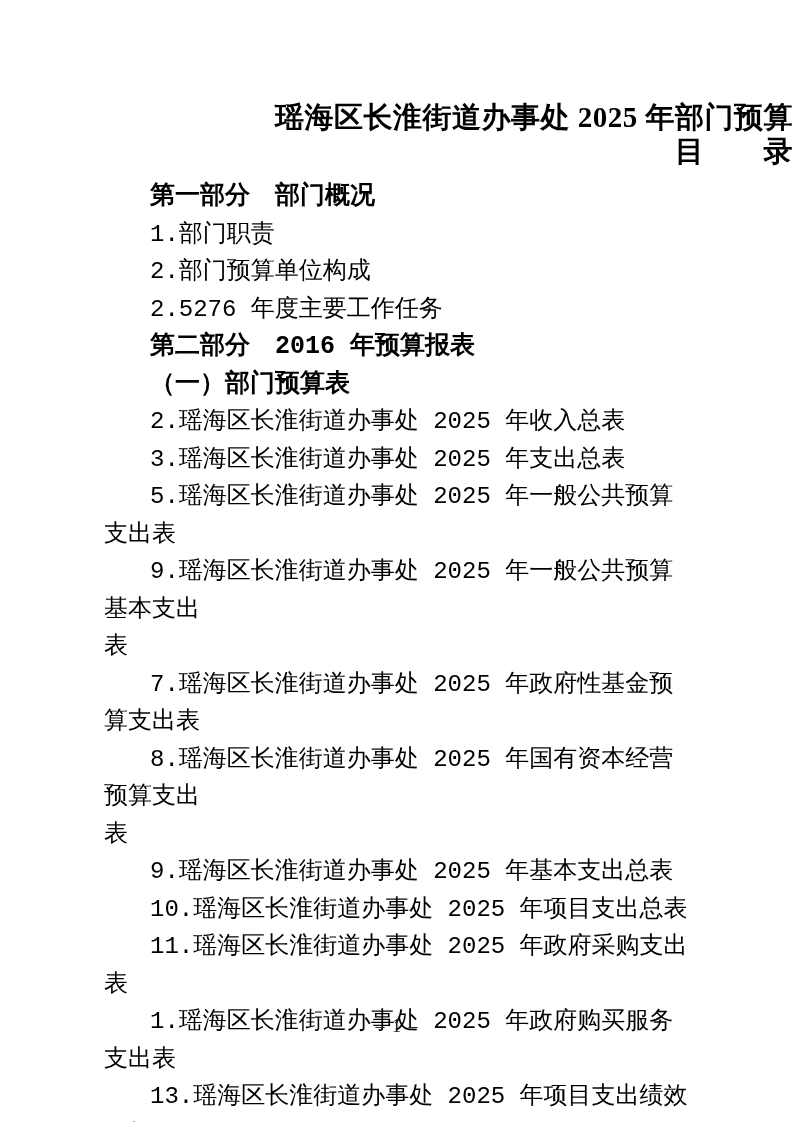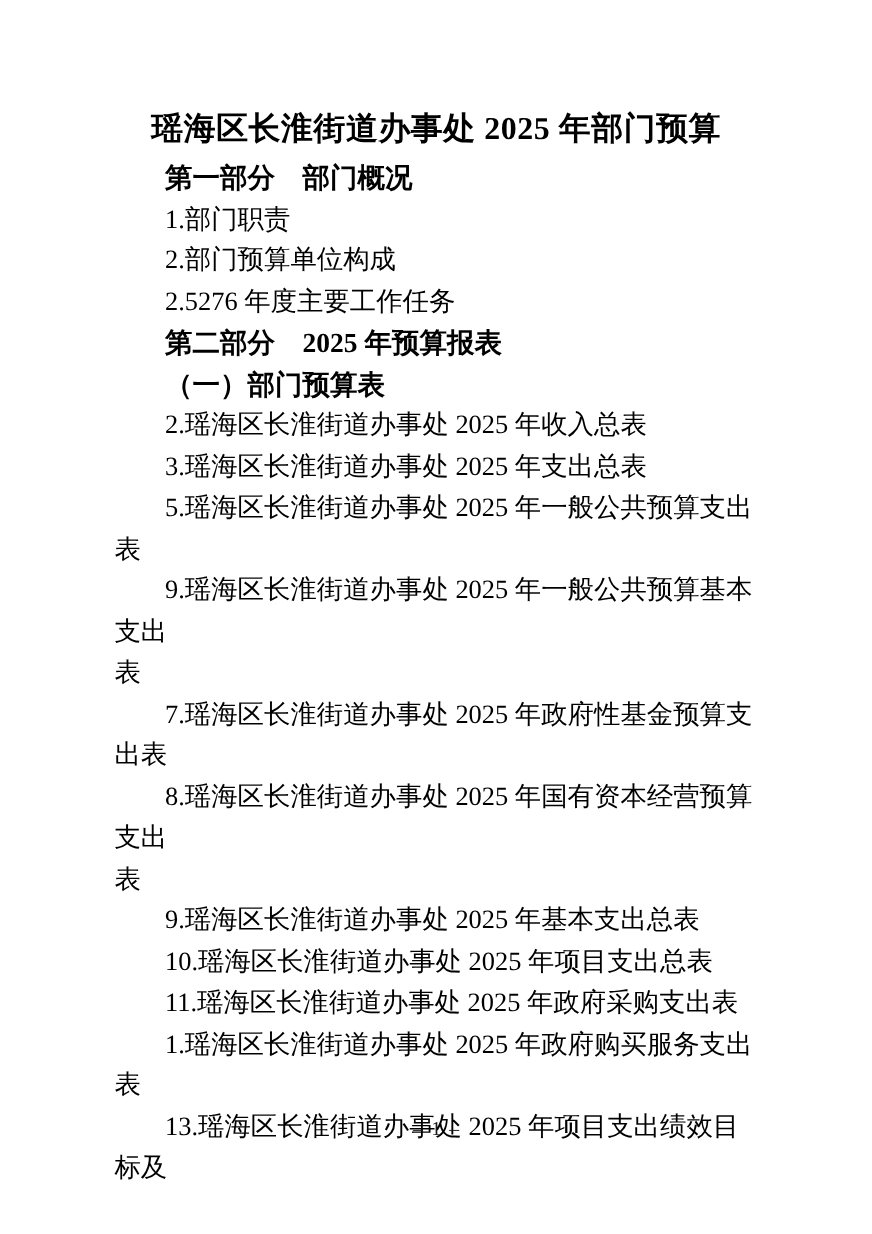--- a/index.html
+++ b/index.html
@@ -11,34 +11,35 @@
     position: relative;
     width: 793px;
     height: 1122px;
     background: #ffffff;
     color: #000000;
     font-family: "Liberation Serif", "DejaVu Serif", serif;
     overflow: hidden;
   }
   .doc-title {
     margin-top: 100px;
-    text-align: center;
+    text-align: right;
     font-weight: bold;
     font-size: 29px;
     line-height: 34px;
     letter-spacing: 0.5px;
   }
   .toc {
     margin-top: 10px;
     padding-left: 104px;
     padding-right: 100px;
   }
   .toc-line {
     line-height: 37.5px;
     white-space: pre-wrap;
+    font-family: Liberation Mono, monospace;
   }
   .toc-line.heading {
     font-weight: bold;
     font-size: 25px;
   }
   .toc-line.item {
     font-weight: normal;
     font-size: 24px;
   }
   .toc-line.first {
@@ -58,28 +59,29 @@
     word-spacing: 3px;
     color: #1a1a1a;
   }
 </style>
 </head>
 <body>
 
 <div class="page">
   <div class="doc-title">
     <div>瑶海区长淮街道办事处 2025 年部门预算</div>
+    <div>目　　录</div>
   </div>
 
   <div class="toc">
       <div class="toc-line heading first">第一部分　部门概况</div>
       <div class="toc-line item first">1.部门职责</div>
       <div class="toc-line item first">2.部门预算单位构成</div>
       <div class="toc-line item first">2.5276 年度主要工作任务</div>
-      <div class="toc-line heading first">第二部分　2025 年预算报表</div>
+      <div class="toc-line heading first">第二部分　2016 年预算报表</div>
       <div class="toc-line heading first">（一）部门预算表</div>
       <div class="toc-line item first">2.瑶海区长淮街道办事处 2025 年收入总表</div>
       <div class="toc-line item first">3.瑶海区长淮街道办事处 2025 年支出总表</div>
       <div class="toc-line item first">5.瑶海区长淮街道办事处 2025 年一般公共预算支出表</div>
       <div class="toc-line item first">9.瑶海区长淮街道办事处 2025 年一般公共预算基本支出</div>
       <div class="toc-line item cont">表</div>
       <div class="toc-line item first">7.瑶海区长淮街道办事处 2025 年政府性基金预算支出表</div>
       <div class="toc-line item first">8.瑶海区长淮街道办事处 2025 年国有资本经营预算支出</div>
       <div class="toc-line item cont">表</div>
       <div class="toc-line item first">9.瑶海区长淮街道办事处 2025 年基本支出总表</div>

